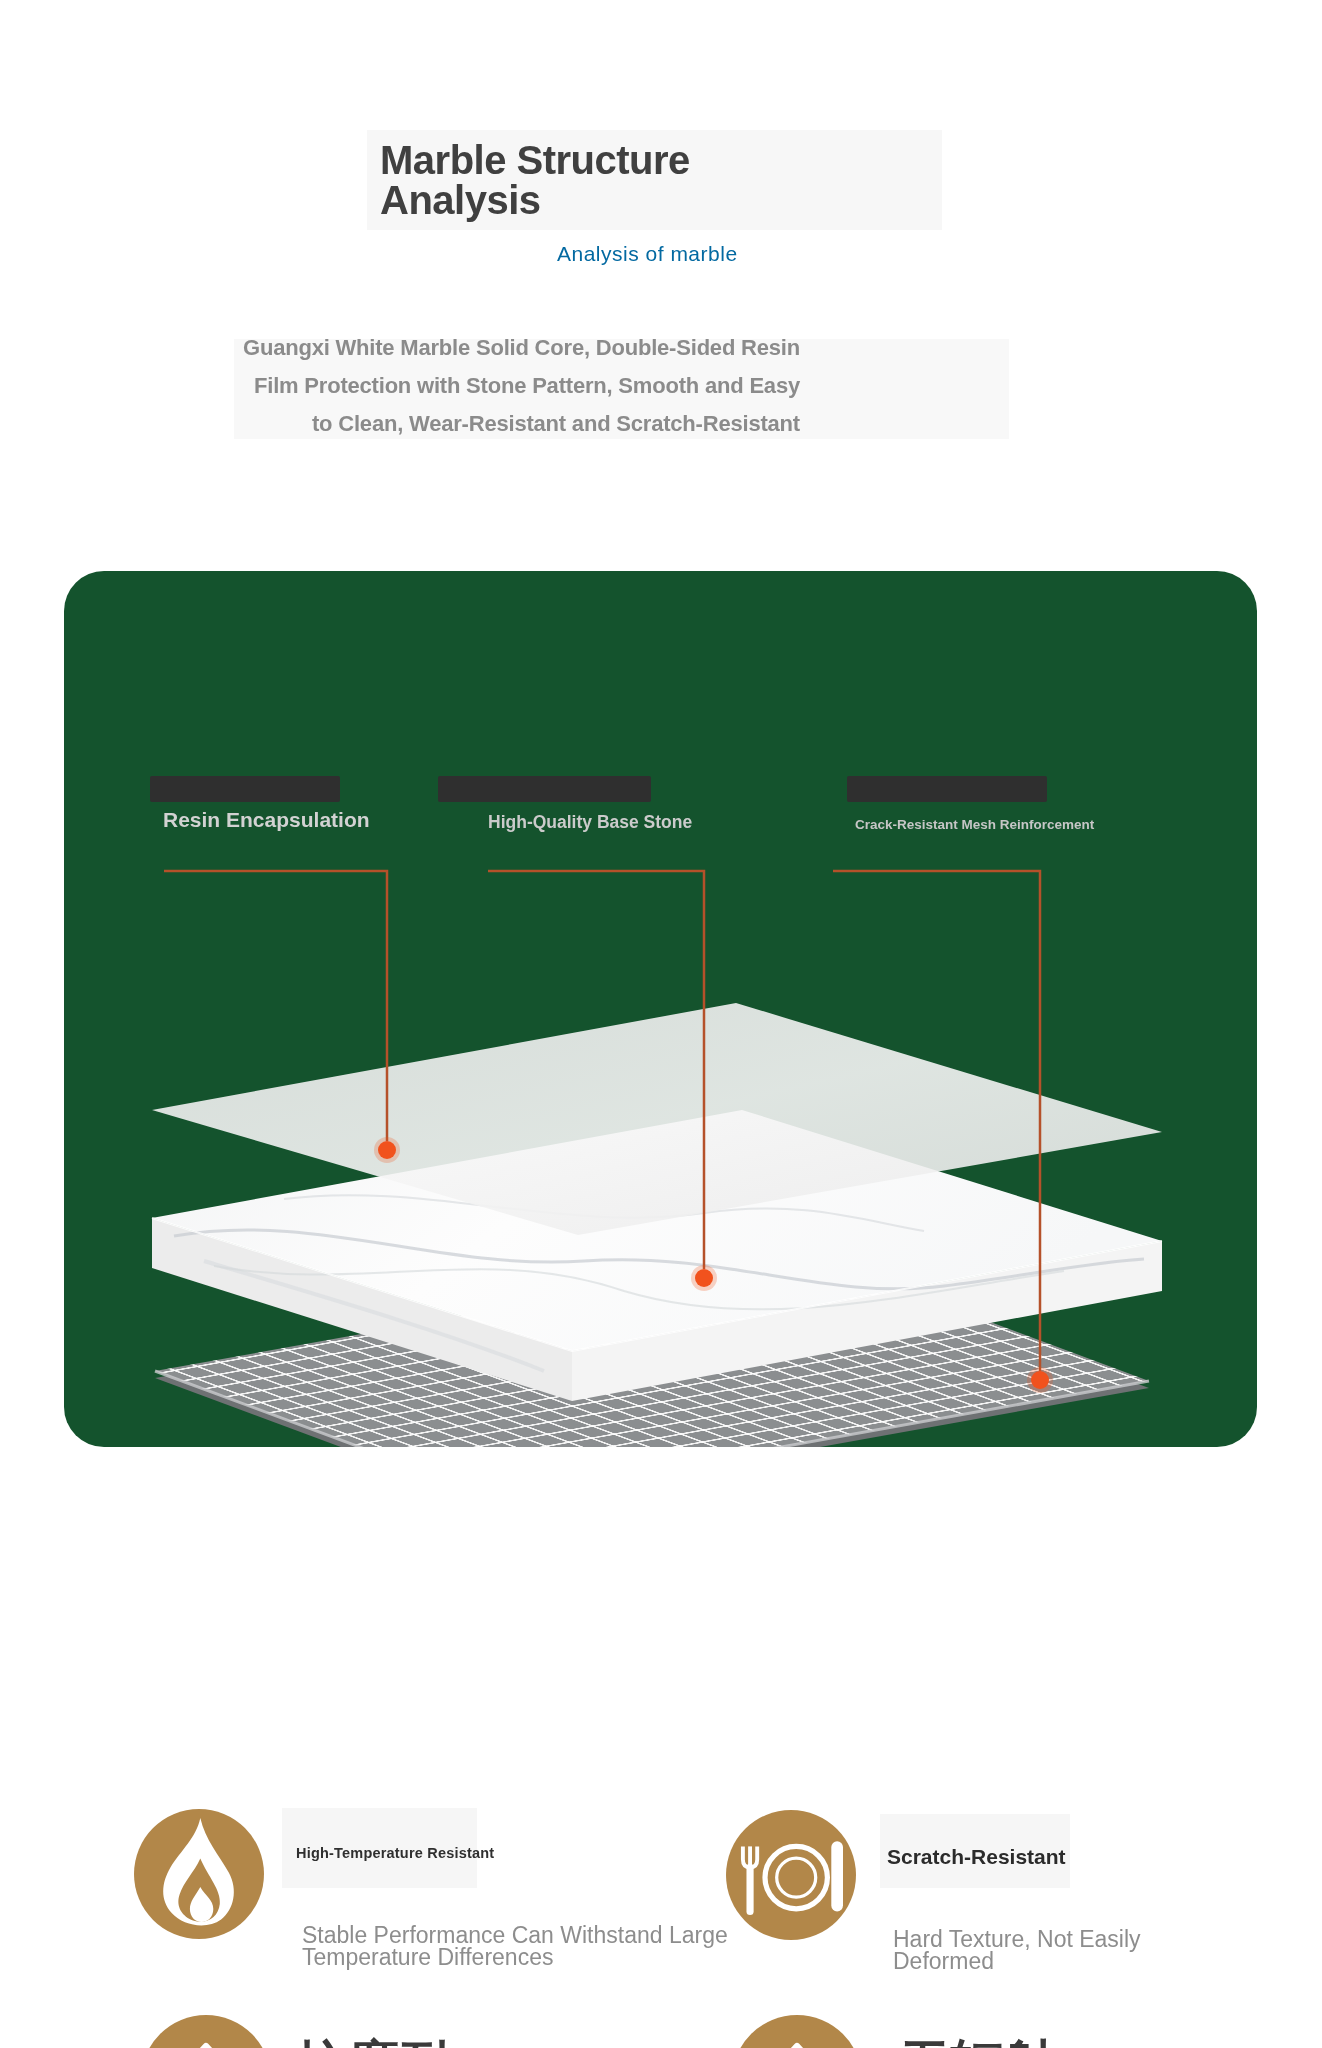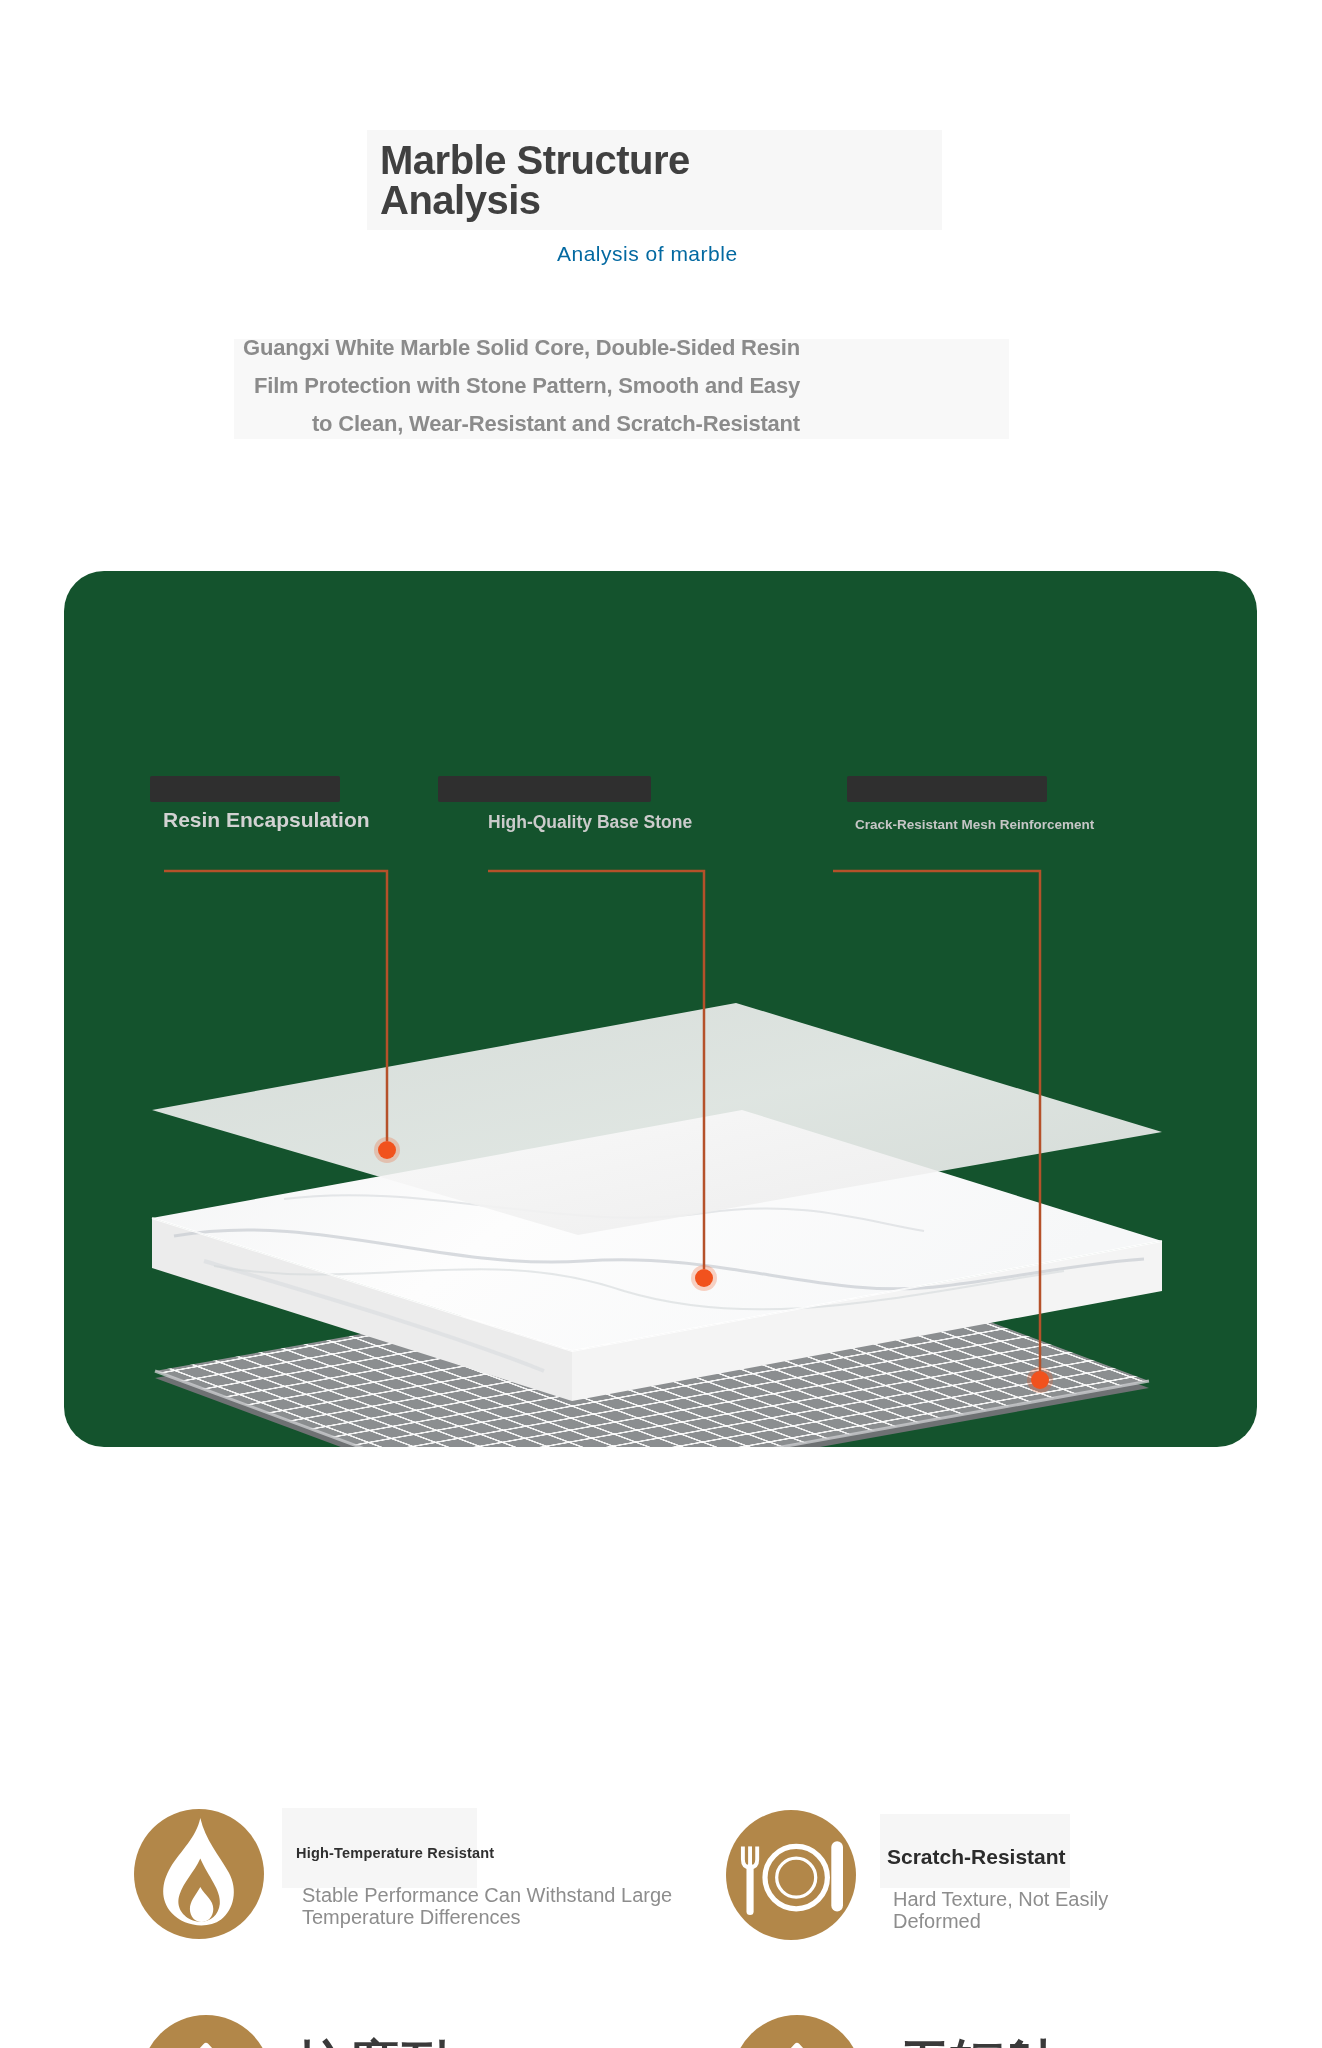--- a/index.html
+++ b/index.html
@@ -34,21 +34,21 @@
 
   .icon{position:absolute;width:130px;height:130px;}
   .i-f1{left:134px;top:1809px;}
   .i-f2{left:726px;top:1810px;}
   .i-p1{left:141px;top:2015px;}
   .i-p2{left:732px;top:2015px;}
 
   .f-title{position:absolute;font-weight:700;color:#2f2f2f;white-space:nowrap;}
   .f1-title{left:296px;top:1845px;font-size:14.5px;letter-spacing:0.2px;}
   .f2-title{left:887px;top:1845px;font-size:21px;color:#2b2b2b;}
-  .f-desc{position:absolute;color:#8d8d8d;font-size:20px;line-height:22px;white-space:nowrap;}
+  .f-desc{position:absolute;color:#8d8d8d;font-size:23px;line-height:22px;white-space:nowrap;margin-top:40px;}
   .f1-desc{left:302px;top:1884px;}
   .f2-desc{left:893px;top:1888px;}
 
   .p-label{position:absolute;top:2030px;font-size:52px;font-weight:700;color:#3a3a3a;white-space:nowrap;}
   .p1-label{left:296px;}
   .p2-label{left:899px;}
 </style>
 </head>
 <body>
 

